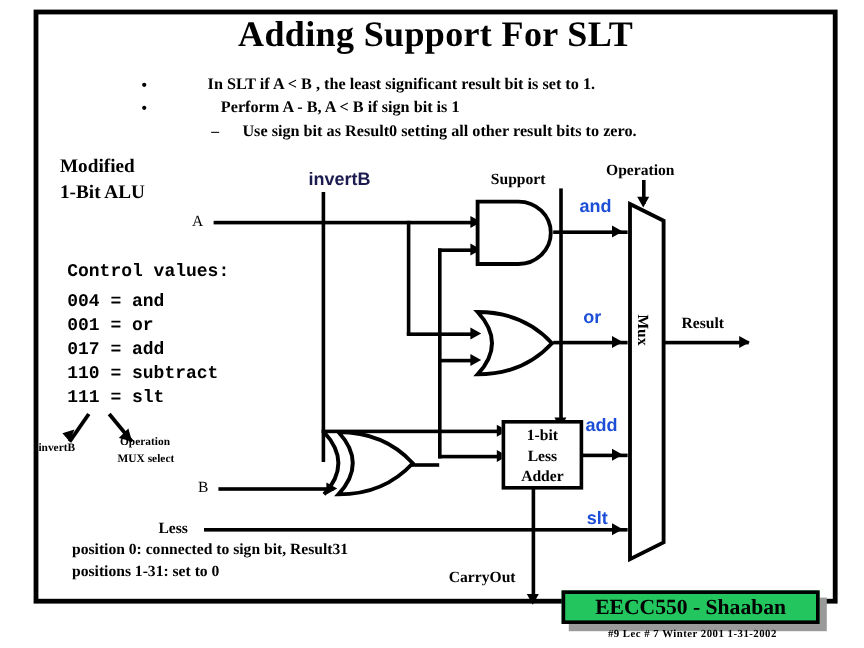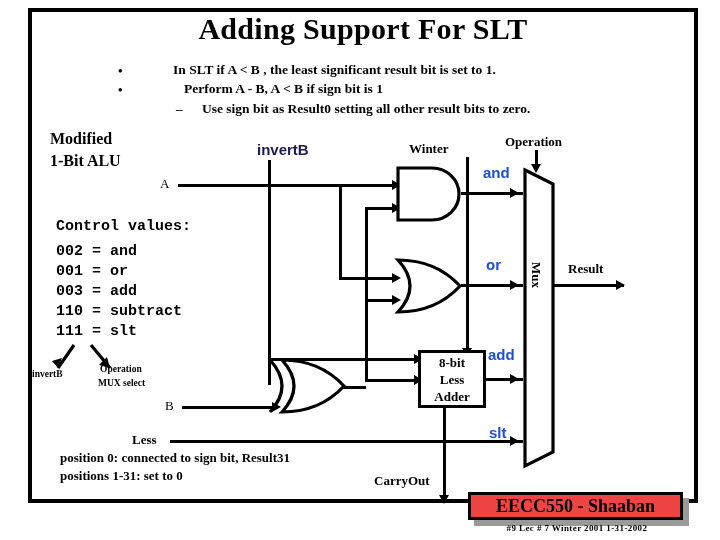--- a/index.html
+++ b/index.html
@@ -48,21 +48,21 @@
            border-top:5px solid transparent;border-bottom:5px solid transparent;
            border-left:9px solid #000;}
   .arrow-d{position:absolute;width:0;height:0;
            border-left:5px solid transparent;border-right:5px solid transparent;
            border-top:9px solid #000;}
 
   
   #footer-shadow{position:absolute;left:474px;top:498px;width:215px;height:28px;
                  background:#9a9a9a;}
   #footer{position:absolute;left:468px;top:492px;width:215px;height:28px;
-          background:#ef4444;border:3px solid #000;box-sizing:border-box;
+          background:#22c55e;border:3px solid #000;box-sizing:border-box;
           display:flex;align-items:center;justify-content:center;}
   #footer span{font-family:"Liberation Serif",serif;font-weight:bold;font-size:18px;}
   #footsub{position:absolute;left:468px;top:523px;width:218px;text-align:center;
            font-family:"Liberation Serif",serif;font-weight:bold;font-size:9px;
            letter-spacing:.4px;}
 
   svg{position:absolute;overflow:visible;}
   .stroke{fill:#fff;stroke:#000;stroke-width:3.2;stroke-linejoin:miter;}
   .nofill{fill:none;stroke:#000;stroke-width:3.2;}
 
@@ -89,23 +89,23 @@
 
   <div class="dash" style="left:176px;top:101px;">–</div>
   <div class="bullet" style="left:202px;top:101px;">Use sign bit as Result0 setting all other result bits to zero.</div>
 
   <div class="modified">
     <div>Modified</div>
     <div>1-Bit ALU</div>
   </div>
 
   <div class="ctrl" style="top:218px;">Control values:</div>
-  <div class="ctrl" style="top:243px;">002 = and</div>
+  <div class="ctrl" style="top:243px;">004 = and</div>
   <div class="ctrl" style="top:263px;">001 = or</div>
-  <div class="ctrl" style="top:283px;">003 = add</div>
+  <div class="ctrl" style="top:283px;">017 = add</div>
   <div class="ctrl" style="top:303px;text-align:center;">110 = subtract</div>
   <div class="ctrl" style="top:323px;">111 = slt</div>
 
   <svg style="left:28px;top:340px;" width="140" height="40">
     <path class="nofill" d="M 46 5 L 30 28" stroke-width="2.6"></path>
     <polygon points="30,28 34,18 24,21" fill="#000"></polygon>
     <path class="nofill" d="M 63 5 L 82 28" stroke-width="2.6"></path>
     <polygon points="82,28 79,17 71,25" fill="#000"></polygon>
   </svg>
 
@@ -141,36 +141,36 @@
 
   <svg style="left:396px;top:258px;" width="72" height="56">
     <path class="stroke" d="M 2 2 Q 26 28 2 54 Q 40 54 64 28 Q 40 2 2 2 Z"></path>
   </svg>
 
   <svg style="left:268px;top:358px;" width="92" height="56">
     <path class="nofill" d="M 2 2 Q 26 28 2 54"></path>
     <path class="stroke" d="M 14 2 Q 38 28 14 54 Q 52 54 76 28 Q 52 2 14 2 Z"></path>
   </svg>
 
-  <div class="siglbl bold" style="left:409px;top:141px;">Winter</div>
+  <div class="siglbl bold" style="left:409px;top:141px;">Support</div>
   <div class="v" style="left:466px;top:157px;height:194px;"></div>
   <div class="arrow-d" style="left:462px;top:348px;"></div>
 
   <div class="h" style="left:461px;top:192px;width:62px;"></div>
   <div class="arrow-r" style="left:510px;top:188px;"></div>
   <div class="bluelbl" style="left:483px;top:164px;">and</div>
 
   <div class="h" style="left:461px;top:284px;width:62px;"></div>
   <div class="arrow-r" style="left:510px;top:280px;"></div>
   <div class="bluelbl" style="left:486px;top:256px;">or</div>
 
   <div style="position:absolute;left:418px;top:350px;width:68px;height:58px;
               border:3px solid #000;background:#fff;box-sizing:border-box;"></div>
   <div class="fatxt" style="left:418px;top:354px;width:68px;">
-    <div>8-bit</div>
+    <div>1-bit</div>
     <div>Less</div>
     <div>Adder</div>
   </div>
 
   <div class="h" style="left:484px;top:378px;width:39px;"></div>
   <div class="arrow-r" style="left:510px;top:374px;"></div>
   <div class="bluelbl" style="left:488px;top:346px;">add</div>
 
   <div class="v" style="left:443px;top:406px;height:92px;"></div>
   <div class="arrow-d" style="left:439px;top:495px;"></div>

